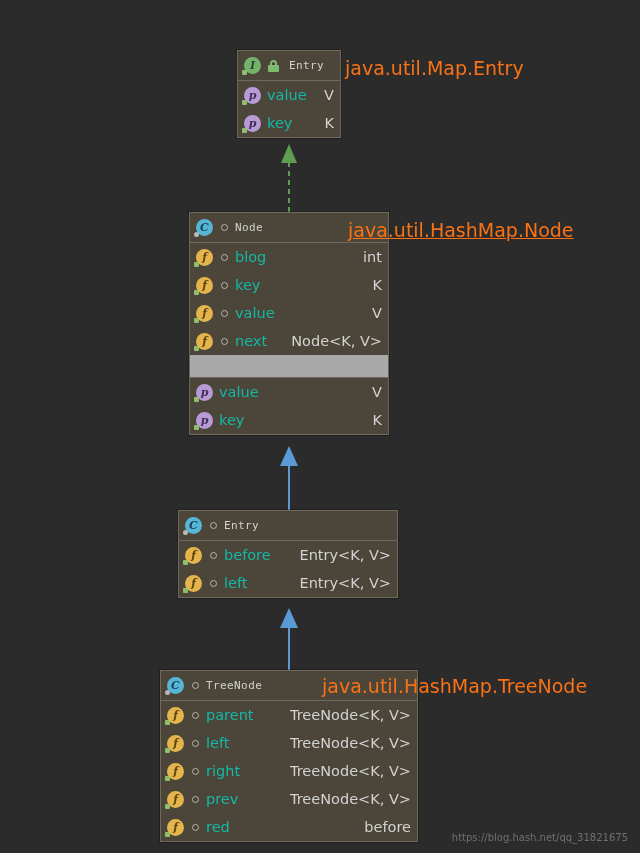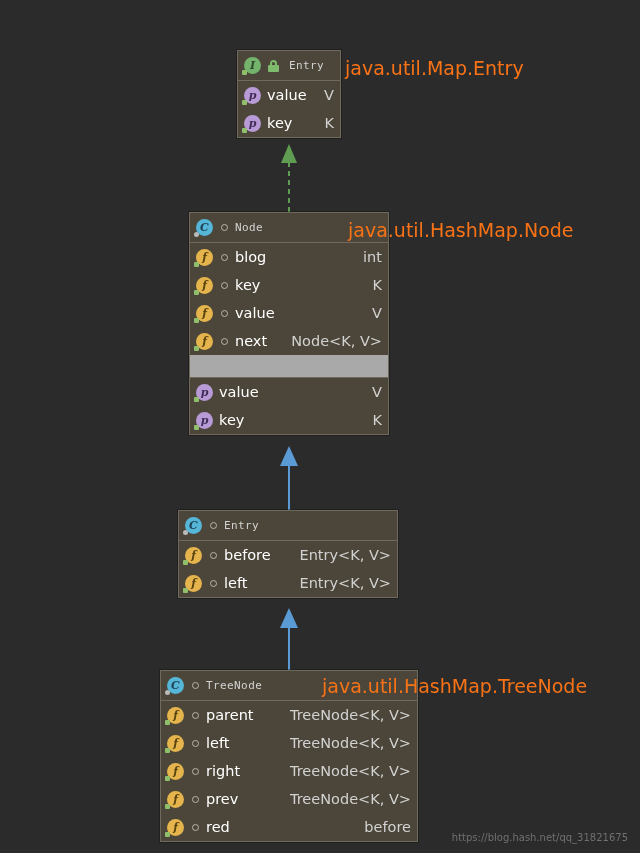--- a/index.html
+++ b/index.html
@@ -49,21 +49,21 @@
     display: flex;
     align-items: center;
     height: 28px;
     padding: 0 6px;
     box-sizing: border-box;
   }
   .row .name {
     flex: 0 0 auto;
     white-space: nowrap;
     font-size: 14.5px;
-    color: #ffffff;
+    color: #14b8a6;
   }
   .row .type {
     margin-left: auto;
     padding-left: 10px;
     white-space: nowrap;
     font-size: 14.5px;
     color: #d2d2d2;
   }
   .row.gray-band {
     background: #a9a9a9;
@@ -300,21 +300,21 @@
       <div class="row">
         <span class="ico">
           <span class="circ prop">p</span>
             <span class="corner-dot"></span>
         </span>
         <span class="name" style="margin-left:6px;">key</span>
         <span class="type">K</span>
       </div>
     </div>
   </div>
-  <div class="fqn" style="left:348px; top:219px;">java.util.HashMap.Node</div>
+  <div class="fqn" style="left:348px; top:219px;text-decoration:underline;">java.util.HashMap.Node</div>
 
   <div class="uml-box" style="left:178px; top:510px; width:220px;">
     <div class="box-header">
       <span class="ico">
         <span class="circ klass">C</span>
           <span class="corner-dot gear"></span>
       </span>
       <span class="mod-dot"></span>
       <span class="header-name">Entry</span>
     </div>

